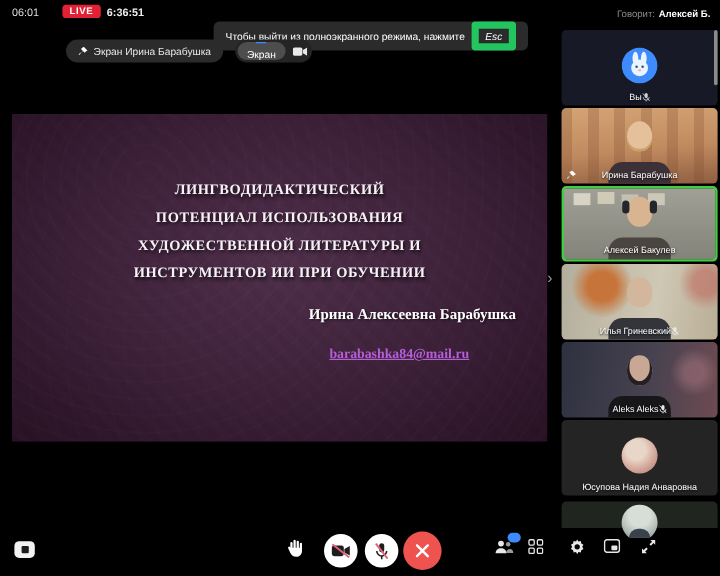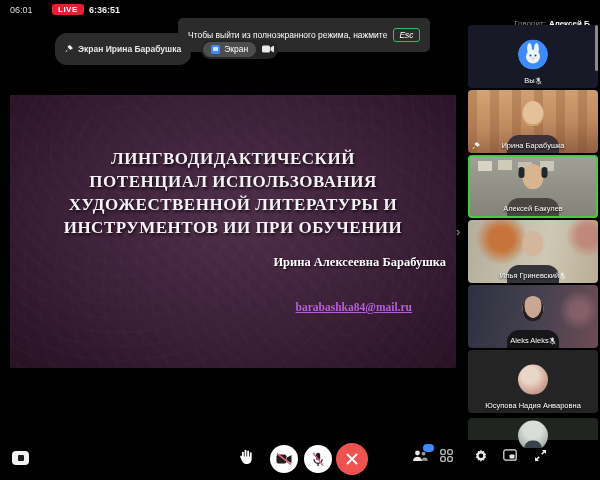--- a/index.html
+++ b/index.html
@@ -5,57 +5,57 @@
   * { margin:0; padding:0; box-sizing:border-box; }
   html,body { width:600px; height:480px; background:#000; overflow:hidden;
               font-family:"Liberation Sans", sans-serif; }
   .app { position:relative; width:600px; height:480px; background:#000; }
 
   
   .clock { position:absolute; left:10px; top:5px; font-size:9px; color:#ddd; }
   .live-badge { position:absolute; left:52px; top:4px; background:#e22134; color:#fff;
                 font-size:8px; font-weight:bold; padding:1px 6px; border-radius:3px; letter-spacing:.5px; }
   .elapsed { position:absolute; left:89px; top:5px; font-size:9px; color:#eee; font-weight:bold; }
-  .speaking { position:absolute; right:8px; top:19px; font-size:8px; color:#8a8a8a; }
+  .speaking { position:absolute; right:8px; top:7px; font-size:8px; color:#8a8a8a; }
   .speaking b { color:#fff; margin-left:3px; }
 
   
-  .toast { position:absolute; left:178px; top:18px; height:34px; background:#2b2b2b;
+  .toast { position:absolute; left:178px; top:18px; height:24px; background:#2b2b2b;
            border-radius:5px; display:flex; align-items:center; gap:6px; padding:0 10px;
            color:#fff; font-size:8.5px; }
-  .esc-key { border:1px solid #22c55e; border-radius:3px; padding:1px 5px; font-size:8.5px; color:#fff;font-style:italic; }
+  .esc-key { border:6px solid #22c55e; border-radius:3px; padding:1px 5px; font-size:8.5px; color:#fff;font-style:italic; }
 
   
   .stage-controls { position:absolute; left:55px; top:33px; display:flex; gap:10px; align-items:center; }
-  .pill { background:#2b2b2b; border-radius:12px; height:32px; display:flex; align-items:center;
-          gap:5px; padding:0 10px; color:#e8e8e8; font-size:8.5px;font-weight:bold; }
+  .pill { background:#2b2b2b; border-radius:12px; height:19px; display:flex; align-items:center;
+          gap:5px; padding:0 10px; color:#e8e8e8; font-size:8.5px; }
   .segmented { background:#242424; border-radius:12px; height:19px; display:flex; align-items:center; padding:2px; gap:4px; }
   .seg-selected { background:#4d4d4d; border-radius:10px; height:15px; display:flex; align-items:center;
-                  gap:4px; padding:0 8px; color:#fff; font-size:8.5px; }
+                  gap:4px; padding:0 8px; color:#fff; font-size:8.5px;flex-direction:column; }
   .monitor-ic { width:9px; height:9px; background:#3d8bfd; border-radius:2px; position:relative; }
   .monitor-ic::after { content:""; position:absolute; left:2px; top:2px; right:2px; bottom:3px; background:#cfe3ff; border-radius:1px; }
   .cam-ic { width:16px; display:flex; justify-content:center; }
 
   
   .slide { position:absolute; left:10px; top:95px; width:446px; height:273px;
            background: radial-gradient(ellipse at 50% 45%, #50304b 0%, #3c2038 55%, #281224 100%);
            overflow:hidden; }
   .slide::before { content:""; position:absolute; inset:0; opacity:.25;
       background:
         repeating-radial-gradient(circle at 25% 20%, rgba(255,255,255,.05) 0 2px, transparent 2px 14px),
         repeating-radial-gradient(circle at 75% 70%, rgba(255,255,255,.04) 0 2px, transparent 2px 16px),
         repeating-linear-gradient(45deg, rgba(0,0,0,.12) 0 6px, transparent 6px 12px); }
   .slide-title { position:relative; margin-top:52px; text-align:center;
            font-family:"Liberation Serif", serif; font-weight:bold; color:#f7f2f7;
-           font-size:17px; line-height:23px; letter-spacing:.5px;
+           font-size:12px; line-height:23px; letter-spacing:.5px;
            text-shadow:1px 2px 3px rgba(0,0,0,.75); }
-  .slide-author { position:relative; margin-top:16px; text-align:right; padding-right:10px;
+  .slide-author { position:relative; margin-top:16px; text-align:right; padding-right:26px;
            font-family:"Liberation Serif", serif; font-weight:bold; color:#fff;
            font-size:12.5px; text-shadow:1px 1px 2px rgba(0,0,0,.7);margin-left:36px; }
-  .slide-email { position:relative; margin-top:27px; text-align:right; padding-right:44px; }
+  .slide-email { position:relative; margin-top:15px; text-align:right; padding-right:65px; }
   .slide-email a { font-family:"Liberation Serif", serif; font-weight:bold; font-size:11.5px;
            color:#b55fd8; text-decoration:underline; }
 
   
   .collapse-chevron { position:absolute; left:456px; top:224px; color:#9a9a9a; font-size:13px; cursor:pointer; }
   .sidebar { position:absolute; left:468px; top:25px; width:130px; }
   .tile { position:absolute; left:0; width:130px; height:63px; border-radius:4px; overflow:hidden; background:#1b1b1b; }
   .tile-label { position:absolute; bottom:3px; left:0; right:0; display:flex; align-items:center;
                 justify-content:center; gap:0; color:#fff; font-size:7.5px;
                 text-shadow:0 1px 2px rgba(0,0,0,.9); z-index:3; }

